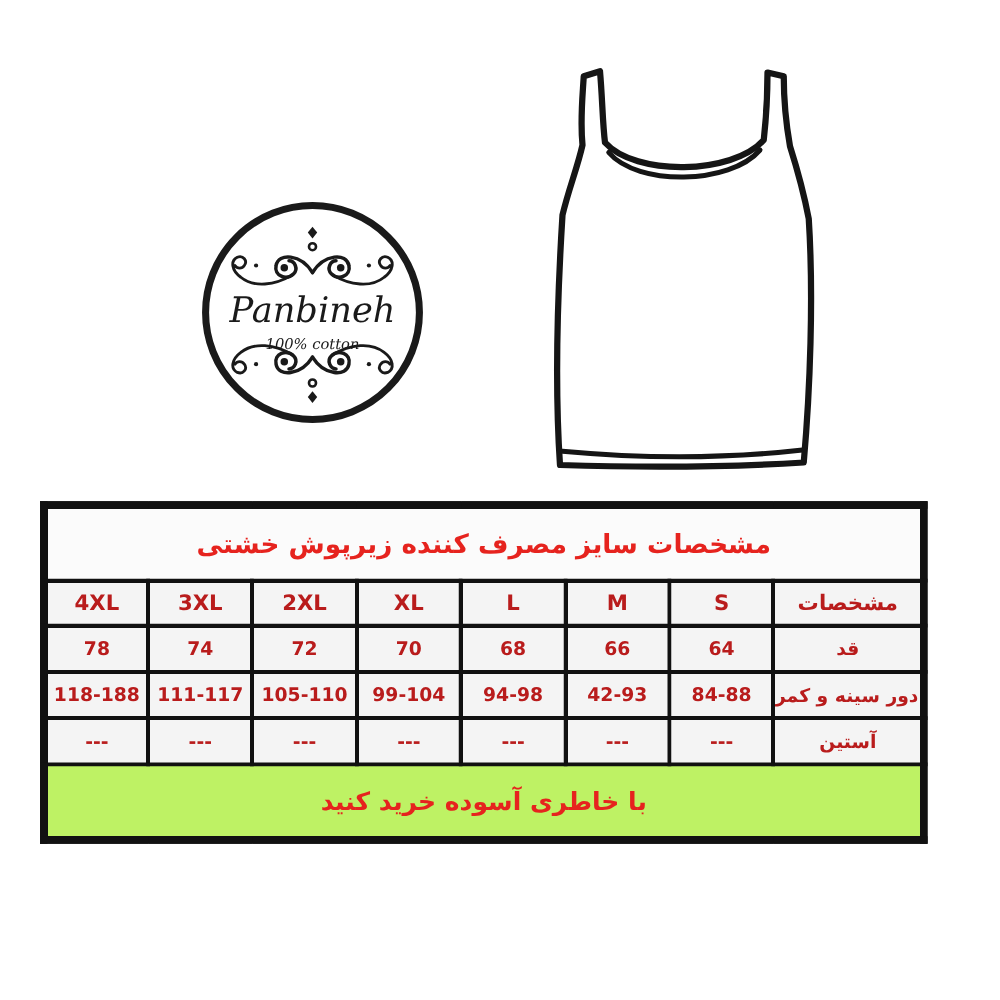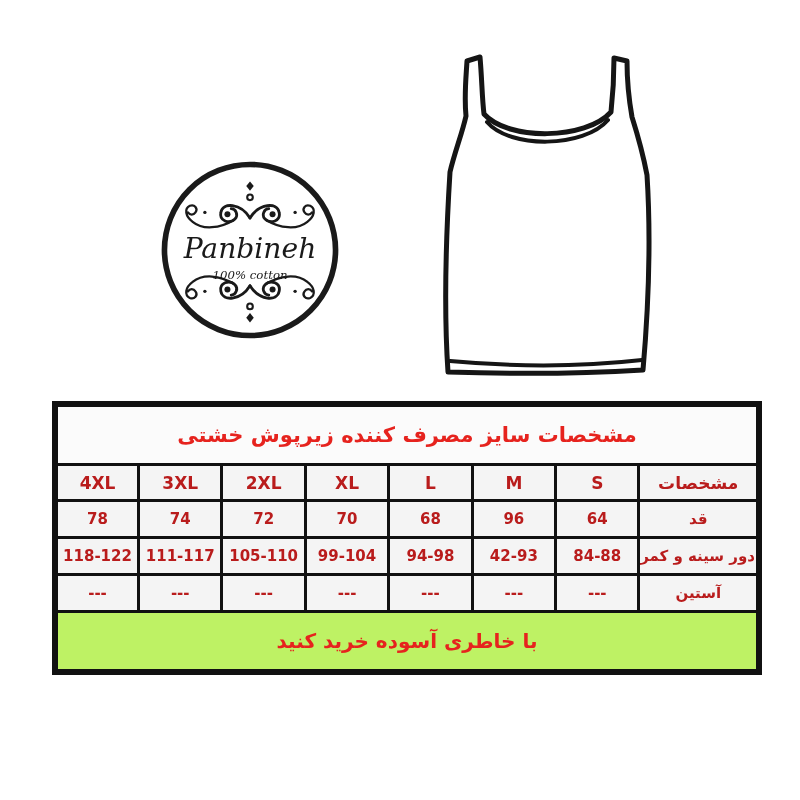--- a/index.html
+++ b/index.html
@@ -9,21 +9,21 @@
   }
   .canvas{position:absolute;inset:0;width:800px;height:800px;}
 
   
   .logo{position:absolute;left:156px;top:156px;width:188px;height:188px;}
 
   
   .camisole{position:absolute;left:400px;top:28px;width:320px;height:372px;}
 
   
-  .table-wrap{position:absolute;left:52px;top:401px;}
+  .table-wrap{position:absolute;left:32px;top:401px;}
   table.size-table{
     border-collapse:collapse;table-layout:fixed;width:710px;
     border:6px solid #111111;background:#111111;
   }
   table.size-table td{
     border:3px solid #111111;background:#f4f4f4;text-align:center;
     vertical-align:middle;font-weight:bold;color:#b91c1c;padding:0 2px;
     overflow:hidden;white-space:nowrap;
   }
   tr.title-row td{
@@ -97,36 +97,36 @@
             <td dir="ltr">M</td>
             <td dir="ltr">L</td>
             <td dir="ltr">XL</td>
             <td dir="ltr">2XL</td>
             <td dir="ltr">3XL</td>
             <td dir="ltr">4XL</td>
           </tr>
           <tr class="data-row">
             <td class="row-label">قد</td>
             <td dir="ltr">64</td>
-            <td dir="ltr">96</td>
+            <td dir="ltr">66</td>
             <td dir="ltr">68</td>
             <td dir="ltr">70</td>
             <td dir="ltr">72</td>
             <td dir="ltr">74</td>
             <td dir="ltr">78</td>
           </tr>
           <tr class="data-row">
             <td class="row-label">دور سینه و کمر</td>
             <td dir="ltr">84-88</td>
             <td dir="ltr">42-93</td>
             <td dir="ltr">94-98</td>
             <td dir="ltr">99-104</td>
             <td dir="ltr">105-110</td>
             <td dir="ltr">111-117</td>
-            <td dir="ltr">118-122</td>
+            <td dir="ltr">118-188</td>
           </tr>
           <tr class="data-row">
             <td class="row-label">آستین</td>
             <td dir="ltr">---</td>
             <td dir="ltr">---</td>
             <td dir="ltr">---</td>
             <td dir="ltr">---</td>
             <td dir="ltr">---</td>
             <td dir="ltr">---</td>
             <td dir="ltr">---</td>

